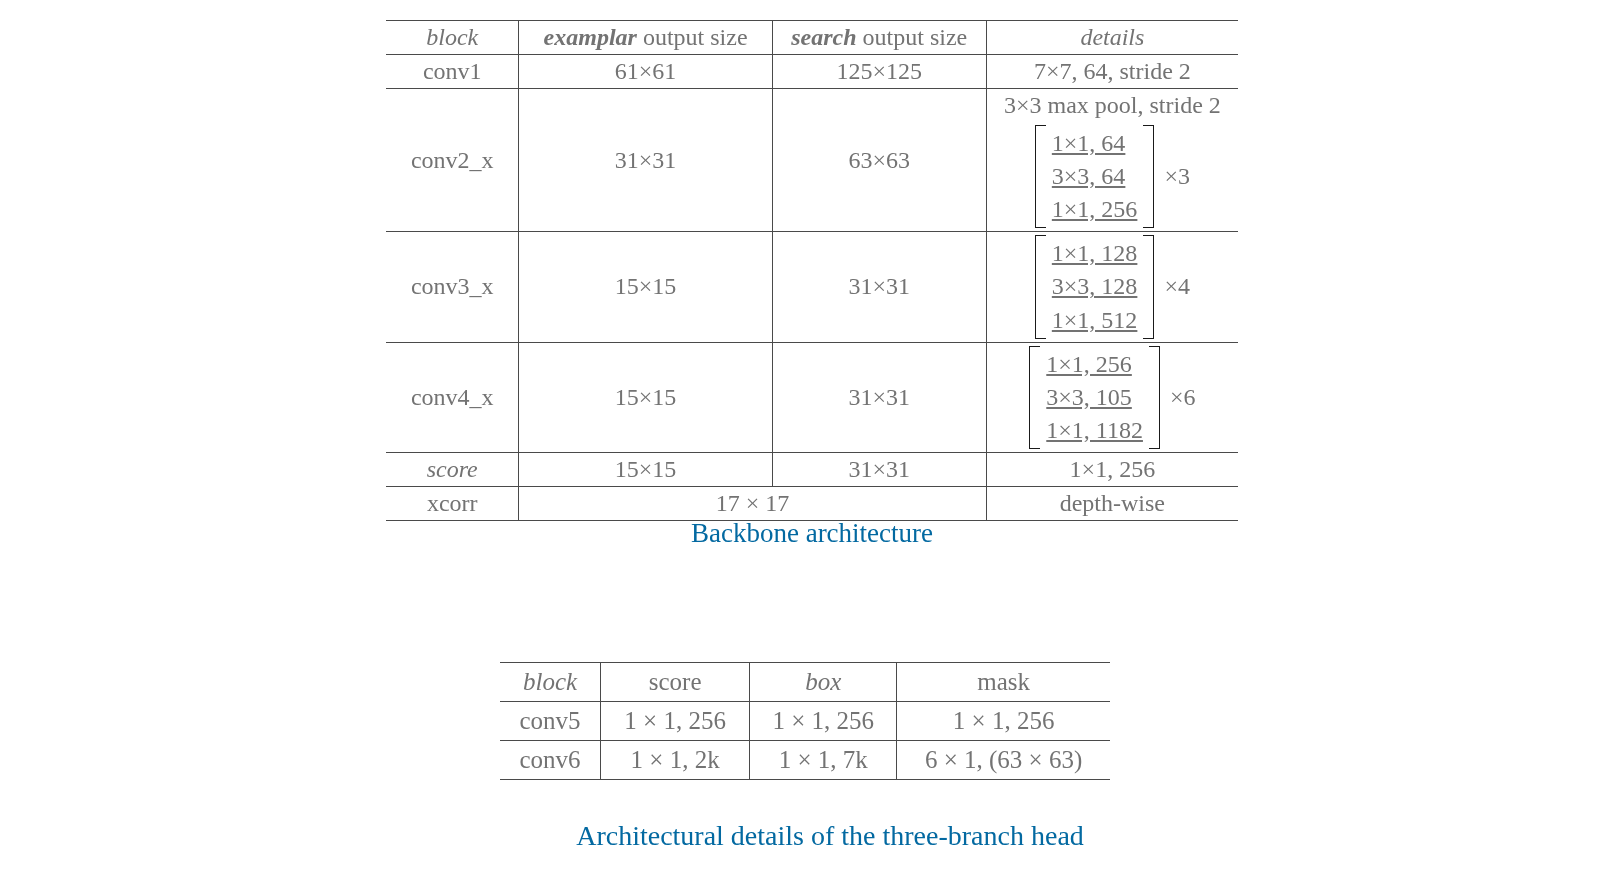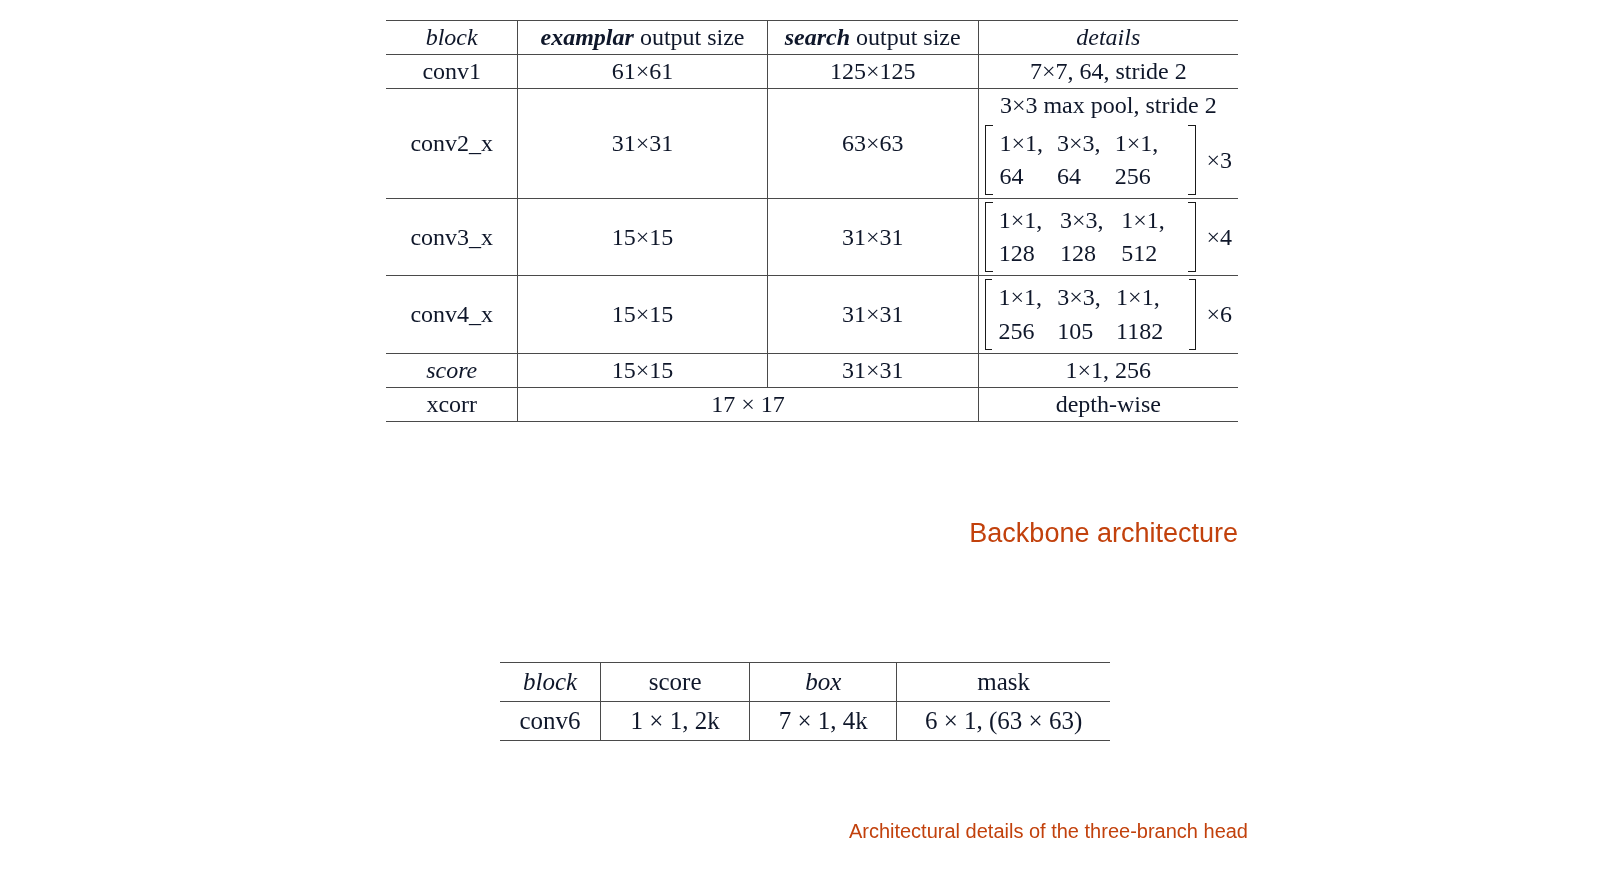--- a/index.html
+++ b/index.html
@@ -19,21 +19,21 @@
   
   #backbone-wrap {
     position: absolute;
     left: 386px;
     top: 20px;
     width: 852px;
   }
   table.tbl {
     border-collapse: collapse;
     font-family: "Liberation Serif", serif;
-    color: #0f172a;
+    color: #737373;
   }
   #backbone-table {
     width: 852px;
     font-size: 24px;
   }
   #backbone-table td, #backbone-table th {
     border-left: 1.5px solid #4a4a4a;
     text-align: center;
     vertical-align: middle;
     padding: 3px 6px;
@@ -72,35 +72,36 @@
   }
   .brk {
     width: 10px;
     border-top: 1.5px solid #1a1a1a;
     border-bottom: 1.5px solid #1a1a1a;
   }
   .brk.left  { border-left: 1.5px solid #1a1a1a; }
   .brk.right { border-right: 1.5px solid #1a1a1a; }
   .stack-lines {
     display: flex;
-    flex-direction: row;
+    flex-direction: column;
     justify-content: center;
     padding: 2px 6px;
     line-height: 1.38;
     text-align: left;
+    text-decoration: underline;
   }
   .mult {
     white-space: nowrap;
   }
 
   .cap {
     position: absolute;
-    text-align: right;
-    font-family: Liberation Sans, sans-serif;
-    color: #c2410c;
+    text-align: center;
+    font-family: Liberation Serif, serif;
+    color: #0369a1;
   }
   #backbone-caption {
     left: 386px;
     top: 518px;
     width: 852px;
     font-size: 27px;
   }
 
   
   #head-wrap {
@@ -124,24 +125,24 @@
   #head-table tr.top-rule > th { border-top: 1.5px solid #4a4a4a; }
   #head-table tr.row-line > td { border-top: 1.5px solid #4a4a4a; }
   #head-table tr.bottom-rule > td { border-bottom: 1.5px solid #4a4a4a; }
 
   .hcolw-block { width: 92px; }
   .hcolw-score { width: 148px; }
   .hcolw-box   { width: 148px; font-style: italic; }
   .hcolw-mask  { width: 222px; }
 
   #head-caption {
-    left: 388px;
+    left: 400px;
     top: 820px;
     width: 860px;
-    font-size: 20px;
+    font-size: 28px;
   }
 </style>
 </head>
 <body>
 
 <div id="backbone-wrap">
   <table class="tbl" id="backbone-table">
     <thead>
       <tr class="top-rule">
         <th class="first-col colw-block ital">block</th>
@@ -244,23 +245,29 @@
   <table class="tbl" id="head-table">
     <thead>
       <tr class="top-rule">
         <th class="first-col hcolw-block ital">block</th>
         <th class="hcolw-score">score</th>
         <th class="hcolw-box">box</th>
         <th class="hcolw-mask">mask</th>
       </tr>
     </thead>
     <tbody>
+      <tr class="row-line">
+        <td class="first-col">conv5</td>
+        <td>1 × 1, 256</td>
+        <td>1 × 1, 256</td>
+        <td>1 × 1, 256</td>
+      </tr>
       <tr class="row-line bottom-rule">
         <td class="first-col">conv6</td>
         <td>1 × 1, 2k</td>
-        <td>7 × 1, 4k</td>
+        <td>1 × 1, 7k</td>
         <td>6 × 1, (63 × 63)</td>
       </tr>
     </tbody>
   </table>
 </div>
 
 <div class="cap" id="head-caption">Architectural details of the three-branch head</div>
 
 </body></html>

